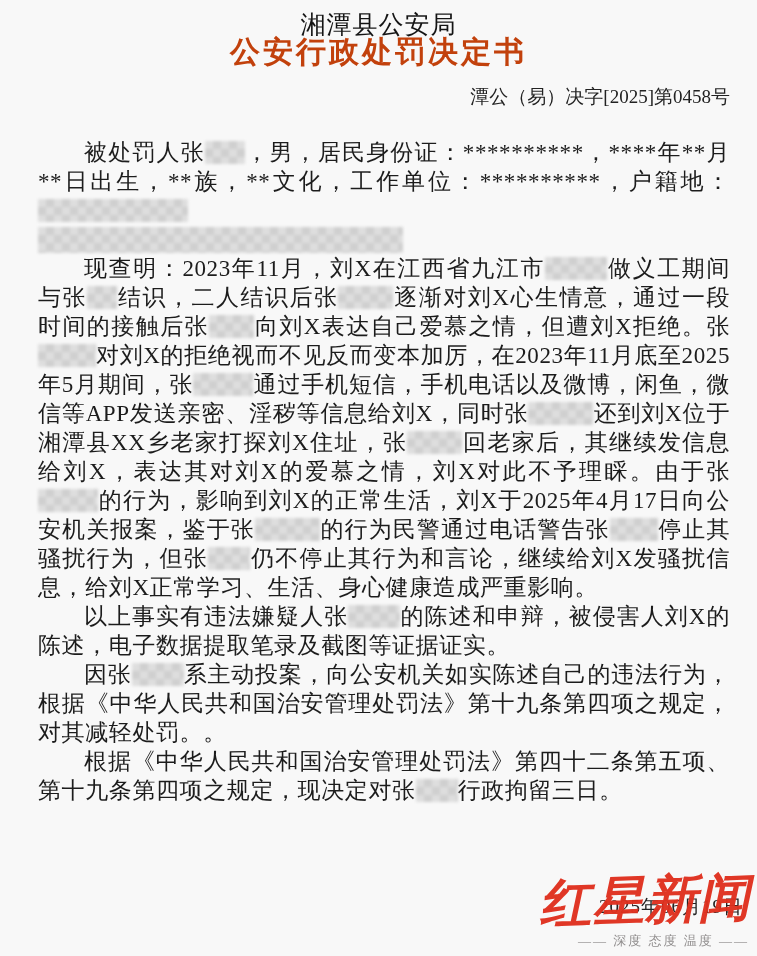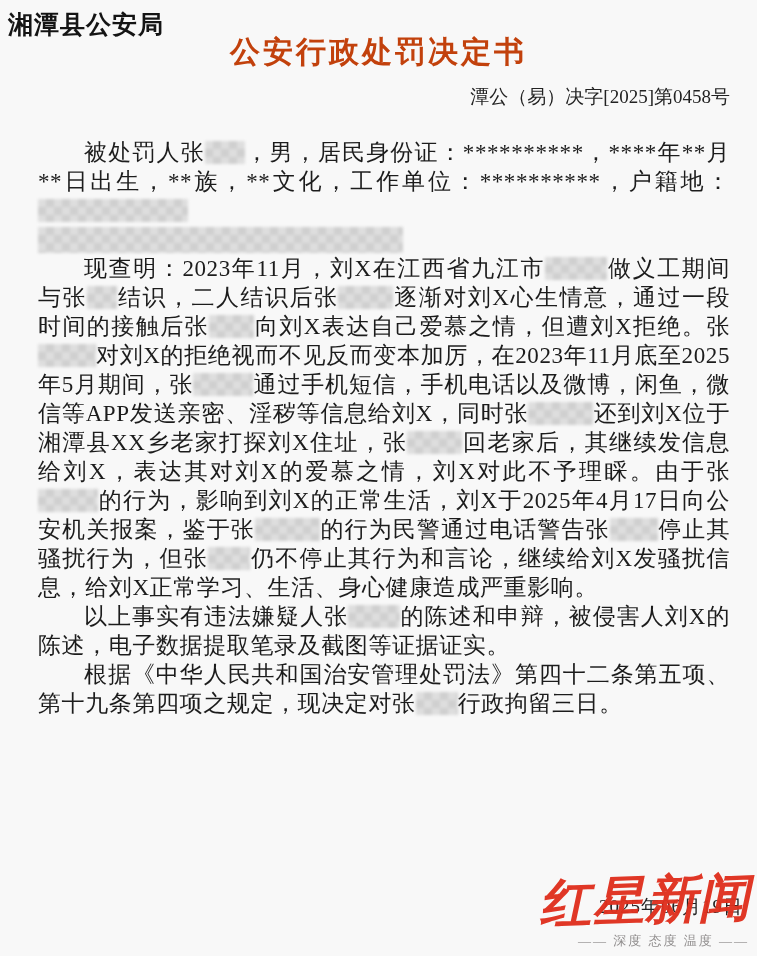--- a/index.html
+++ b/index.html
@@ -10,25 +10,24 @@
     font-family: "Liberation Serif", "DejaVu Serif", serif;
   }
   .page {
     position: relative;
     width: 757px; height: 956px;
     background: #f8f8f8;
     color: #1b1b1b;
   }
   .agency-title {
     position: absolute; top: 8px; left: 0; right: 0;
-    text-align: left;
-    font-size: 25px; font-weight: bold;
+    text-align: center;
+    font-size: 25px; font-weight: normal;
     letter-spacing: 1px;
     color: #141414;
-    margin-left: 8px;
   }
   .main-title {
     position: absolute; top: 32px; left: 0; right: 0;
     text-align: center;
     font-size: 30px; font-weight: bold;
     letter-spacing: 3px;
     color: #c2410c;
   }
   .doc-number {
     position: absolute; top: 84px; left: 0; right: 27px;
@@ -102,20 +101,21 @@
   <div class="agency-title">湘潭县公安局</div>
 
   <div class="main-title">公安行政处罚决定书</div>
 
   <div class="doc-number">潭公（易）决字[2025]第0458号</div>
 
   <div class="doc-body">
       <p class="para">被处罚人张<span class="redact" style="width: 40px;"></span>，男，居民身份证：**********，****年**月**日出生，**族，**文化，工作单位：**********，户籍地：<span class="redact" style="width: 150px;"></span><br><span class="redact block" style="width: 365px; height: 26px;"></span></p>
       <p class="para">现查明：2023年11月，刘X在江西省九江市<span class="redact" style="width: 62px;"></span>做义工期间与张<span class="redact" style="width: 30px;"></span>结识，二人结识后张<span class="redact" style="width: 55px;"></span>逐渐对刘X心生情意，通过一段时间的接触后张<span class="redact" style="width: 45px;"></span>向刘X表达自己爱慕之情，但遭刘X拒绝。张<span class="redact" style="width: 58px;"></span>对刘X的拒绝视而不见反而变本加厉，在2023年11月底至2025年5月期间，张<span class="redact" style="width: 60px;"></span>通过手机短信，手机电话以及微博，闲鱼，微信等APP发送亲密、淫秽等信息给刘X，同时张<span class="redact" style="width: 65px;"></span>还到刘X位于湘潭县XX乡老家打探刘X住址，张<span class="redact" style="width: 55px;"></span>回老家后，其继续发信息给刘X，表达其对刘X的爱慕之情，刘X对此不予理睬。由于张<span class="redact" style="width: 60px;"></span>的行为，影响到刘X的正常生活，刘X于2025年4月17日向公安机关报案，鉴于张<span class="redact" style="width: 65px;"></span>的行为民警通过电话警告张<span class="redact" style="width: 48px;"></span>停止其骚扰行为，但张<span class="redact" style="width: 42px;"></span>仍不停止其行为和言论，继续给刘X发骚扰信息，给刘X正常学习、生活、身心健康造成严重影响。</p>
       <p class="para">以上事实有违法嫌疑人张<span class="redact" style="width: 52px;"></span>的陈述和申辩，被侵害人刘X的陈述，电子数据提取笔录及截图等证据证实。</p>
+      <p class="para">因张<span class="redact" style="width: 52px;"></span>系主动投案，向公安机关如实陈述自己的违法行为，根据《中华人民共和国治安管理处罚法》第十九条第四项之规定，对其减轻处罚。。</p>
       <p class="para">根据《中华人民共和国治安管理处罚法》第四十二条第五项、第十九条第四项之规定，现决定对张<span class="redact" style="width: 42px;"></span>行政拘留三日。</p>
     </div>
 
   <div class="footer">
     <div class="decision-date">2025年06月19日</div>
     <div class="wm-logo" style="color: rgb(224, 48, 30);">红星新闻</div>
     <div class="wm-tagline">—— 深度 态度 温度 ——</div>
   </div>
 
 </div>

